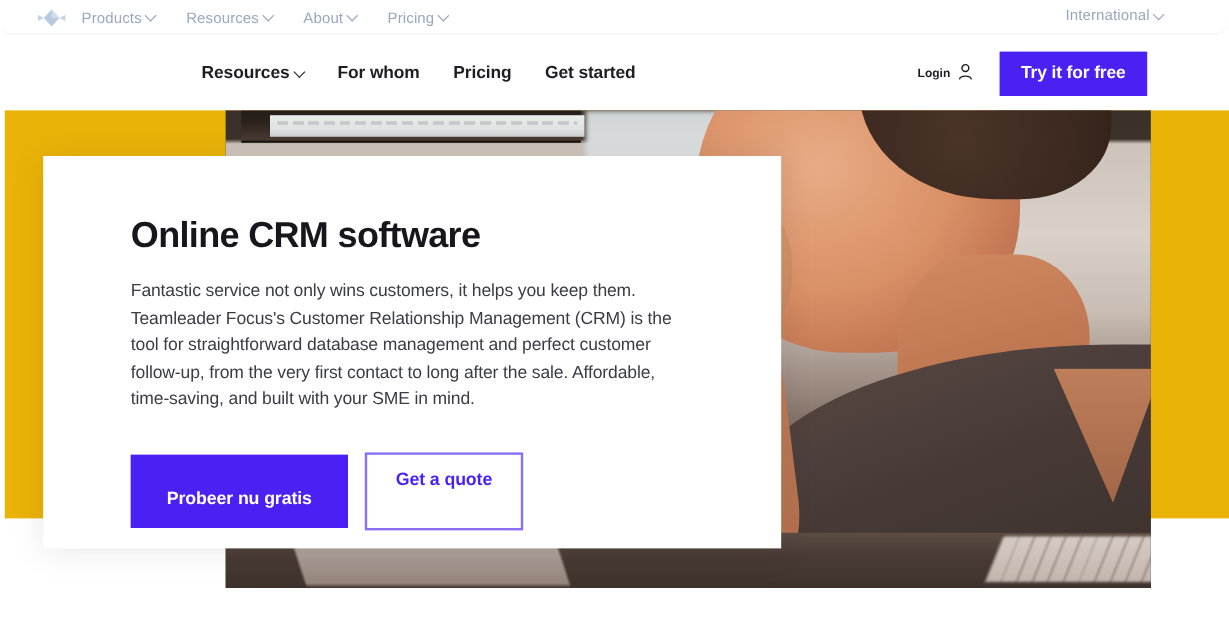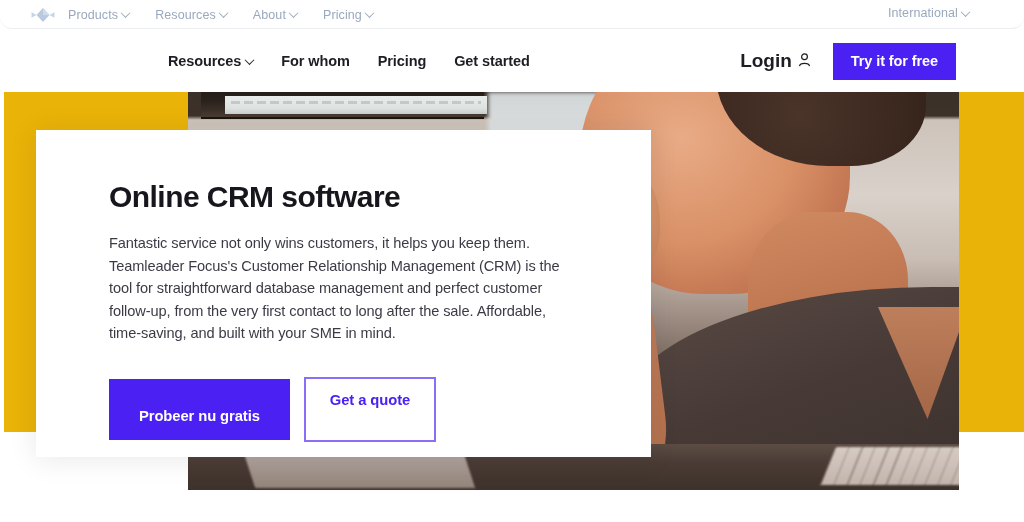--- a/index.html
+++ b/index.html
@@ -75,22 +75,22 @@
     display: flex; align-items: center; gap: 5px;
     font-size: 14.5px; font-weight: bold; color: #1d1d24;
     letter-spacing: -.1px; cursor: pointer; white-space: nowrap;
   }
 
   .header-right {
     position: absolute; right: 68px; top: 0; height: 62px;
     display: flex; align-items: center; gap: 22px;
   }
   .login-link {
-    display: flex; align-items: flex-end; gap: 6px;
-    font-size: 19px; font-weight: bold; color: #1d1d24;
+    display: flex; align-items: center; gap: 6px;
+    font-size: 10px; font-weight: bold; color: #1d1d24;
     cursor: pointer; white-space: nowrap;
   }
   .btn-try {
     background: #4a21f2; color: #ffffff;
     font-size: 14.5px; font-weight: bold;
     padding: 10px 18px 11px;
     border: none; cursor: pointer;
     letter-spacing: -.1px; white-space: nowrap;
     font-family: "Liberation Sans", sans-serif;
   }

